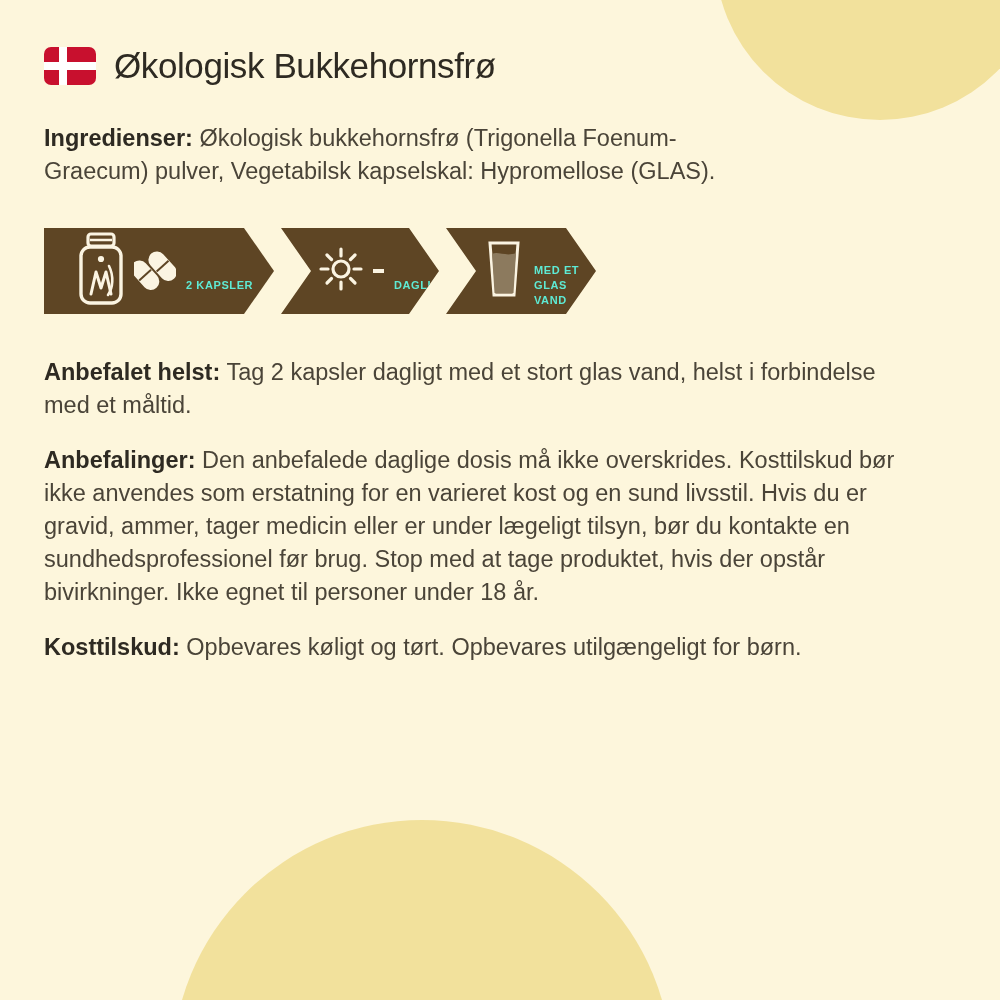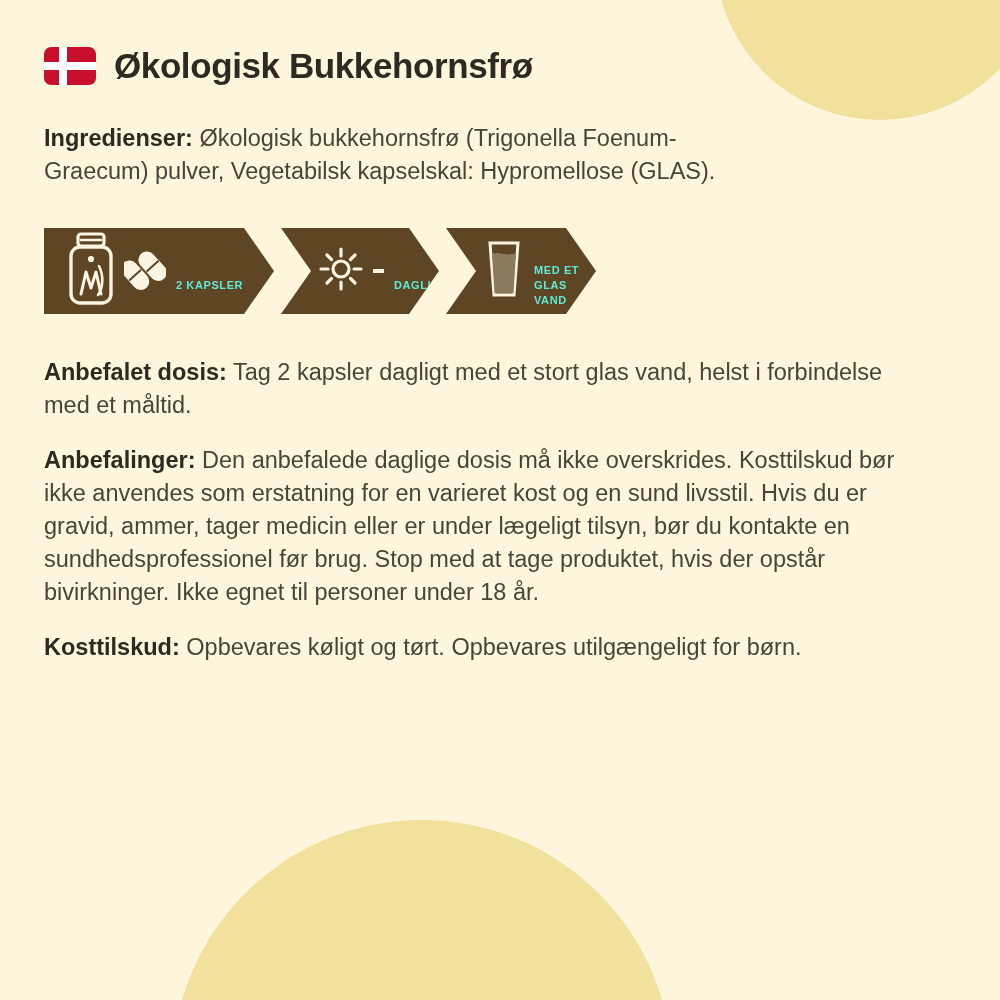--- a/index.html
+++ b/index.html
@@ -78,21 +78,21 @@
   .flag .cross-h {
     position: absolute;
     top: 15px;
     left: 0;
     width: 100%;
     height: 8px;
     background: #FFFFFF;
   }
   .title {
     font-size: 35px;
-    font-weight: bold;
+    font-weight: normal;
     color: #2E2A22;
     letter-spacing: -0.4px;
     white-space: nowrap;
   }
 
   
   .para {
     font-size: 23.5px;
     line-height: 33px;
     color: #4A4438;
@@ -132,21 +132,21 @@
     top: 0;
     height: 86px;
     background: #5E4524;
     display: flex;
     align-items: center;
   }
   .seg-1 {
     left: 0;
     width: 230px;
     clip-path: polygon(0 0, 200px 0, 230px 50%, 200px 100%, 0 100%);
-    padding-left: 10px;
+    padding-left: 20px;
     box-sizing: border-box;
   }
   .seg-2 {
     left: 237px;
     width: 158px;
     clip-path: polygon(0 0, 128px 0, 158px 50%, 128px 100%, 0 100%, 30px 50%);
   }
   .seg-3 {
     left: 402px;
     width: 150px;
@@ -265,20 +265,20 @@
               <path d="M8 14 C 14 11, 22 17, 32 13 L29.5 53 L10.5 53 Z" fill="#8C7A5E"></path>
             </svg>
           </span>
           <span class="seg-label">MED ET GLAS
 VAND</span>
         </div>
       </div>
 
     </div>
 
-    <p class="para dose"><b>Anbefalet dosis:</b><span> Tag 2 kapsler dagligt med et stort glas vand, helst i forbindelse med et måltid.</span></p>
+    <p class="para dose"><b>Anbefalet helst:</b><span> Tag 2 kapsler dagligt med et stort glas vand, helst i forbindelse med et måltid.</span></p>
 
     <p class="para reco"><b>Anbefalinger:</b><span> Den anbefalede daglige dosis må ikke overskrides. Kosttilskud bør ikke anvendes som erstatning for en varieret kost og en sund livsstil. Hvis du er gravid, ammer, tager medicin eller er under lægeligt tilsyn, bør du kontakte en sundhedsprofessionel før brug. Stop med at tage produktet, hvis der opstår bivirkninger. Ikke egnet til personer under 18 år.</span></p>
 
     <p class="para storage"><b>Kosttilskud:</b><span> Opbevares køligt og tørt. Opbevares utilgængeligt for børn.</span></p>
 
   </div>
 </div>
 
 </body></html>

